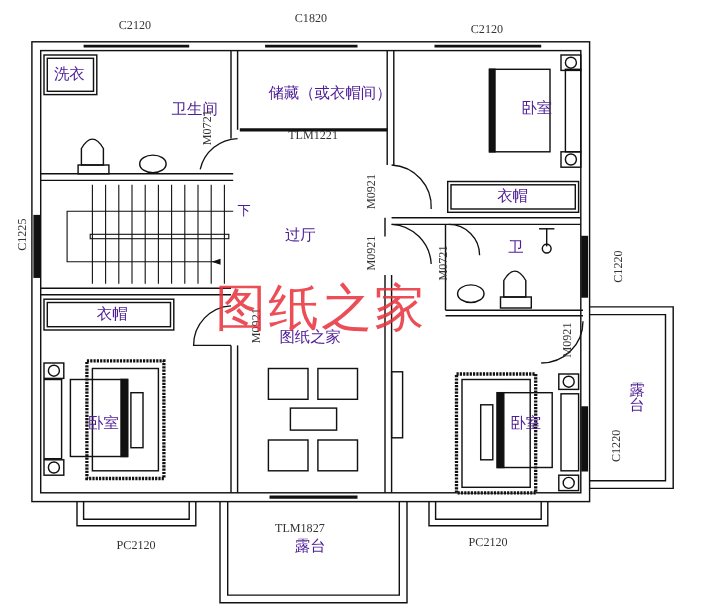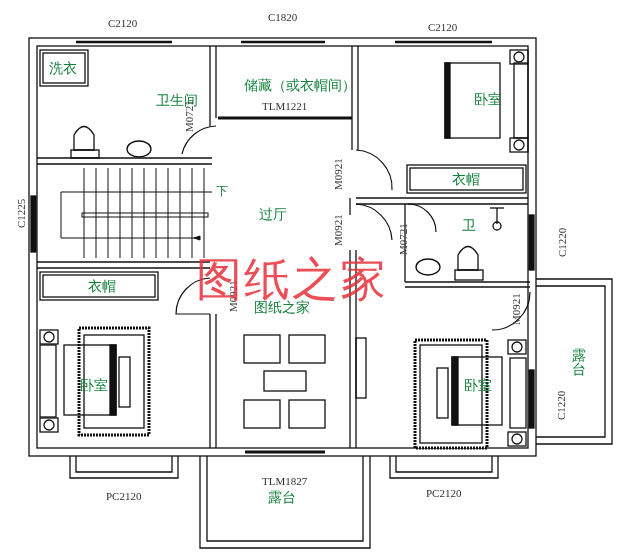--- a/index.html
+++ b/index.html
@@ -1,19 +1,19 @@
 <!DOCTYPE html>
 <html><head>
 <meta charset="utf-8">
 <style>
   html, body { margin:0; padding:0; background:#ffffff; }
   body { width:640px; height:558px; position:relative; overflow:hidden; font-family:"DejaVu Serif", serif; }
   #plan { position:absolute; left:0; top:0; width:640px; height:558px; }
   .lbl { position:absolute; font-family:"DejaVu Serif", serif; color:#333; white-space:nowrap; line-height:1; }
-  .room { font-size:14px; color:#15803d; }
+  .room { font-size:14px; color:#4c1d95; }
   .code { font-size:11px; color:#333; font-family:"Liberation Serif", serif; }
   .vert { transform-origin: left top; }
   .wm { position:absolute; font-size:46px; color:#e8303a; opacity:0.85; font-family:"DejaVu Serif", serif; white-space:nowrap; line-height:1; letter-spacing:2px; }
 </style>
 </head>
 <body>
 
 <svg id="plan" viewBox="0 0 640 558" xmlns="http://www.w3.org/2000/svg" fill="none" stroke="#111" stroke-width="1.3">
 
   <g>
@@ -177,32 +177,32 @@
   </g>
 </svg>
 
 <div class="lbl code" style="left:108px;top:18px;">C2120</div>
 <div class="lbl code" style="left:268px;top:12px;text-align:right;">C1820</div>
 <div class="lbl code" style="left:428px;top:22px;">C2120</div>
 
 <div class="lbl room" style="left:49px;top:61px;">洗衣</div>
 <div class="lbl room" style="left:132px;top:93px;margin-left:24px;">卫生间</div>
 <div class="lbl room" style="left:228px;top:78px;margin-left:16px;">储藏（或衣帽间）</div>
-<div class="lbl code" style="left:262px;top:101px;">TLM1221</div>
+<div class="lbl code" style="left:262px;top:118px;">TLM1221</div>
 <div class="lbl room" style="left:474px;top:92px;">卧室</div>
 <div class="lbl room" style="left:452px;top:172px;">衣帽</div>
 <div class="lbl room" style="left:259px;top:207px;">过厅</div>
 <div class="lbl room" style="left:462px;top:218px;">卫</div>
 <div class="lbl room" style="left:216px;top:185px;font-size:12px;">下</div>
 <div class="lbl room" style="left:88px;top:279px;">衣帽</div>
 <div class="lbl room" style="left:254px;top:300px;">图纸之家</div>
 <div class="lbl room" style="left:80px;top:378px;">卧室</div>
 <div class="lbl room" style="left:464px;top:378px;">卧室</div>
 <div class="lbl room" style="left:572px;top:348px;width:16px;white-space:normal;">露台</div>
-<div class="lbl code" style="left:262px;top:476px;">TLM1827</div>
+<div class="lbl code" style="left:250px;top:476px;">TLM1827</div>
 <div class="lbl room" style="left:268px;top:490px;">露台</div>
 <div class="lbl code" style="left:106px;top:491px;">PC2120</div>
 <div class="lbl code" style="left:426px;top:488px;">PC2120</div>
 
 <div class="lbl code vert" style="left:184px;top:132px;transform:rotate(-90deg);">M0721</div>
 <div class="lbl code vert" style="left:333px;top:190px;transform:rotate(-90deg);">M0921</div>
 <div class="lbl code vert" style="left:333px;top:246px;transform:rotate(-90deg);">M0921</div>
 <div class="lbl code vert" style="left:398px;top:255px;transform:rotate(-90deg);">M0721</div>
 <div class="lbl code vert" style="left:16px;top:228px;transform:rotate(-90deg);">C1225</div>
 <div class="lbl code vert" style="left:228px;top:312px;transform:rotate(-90deg);">M0921</div>

